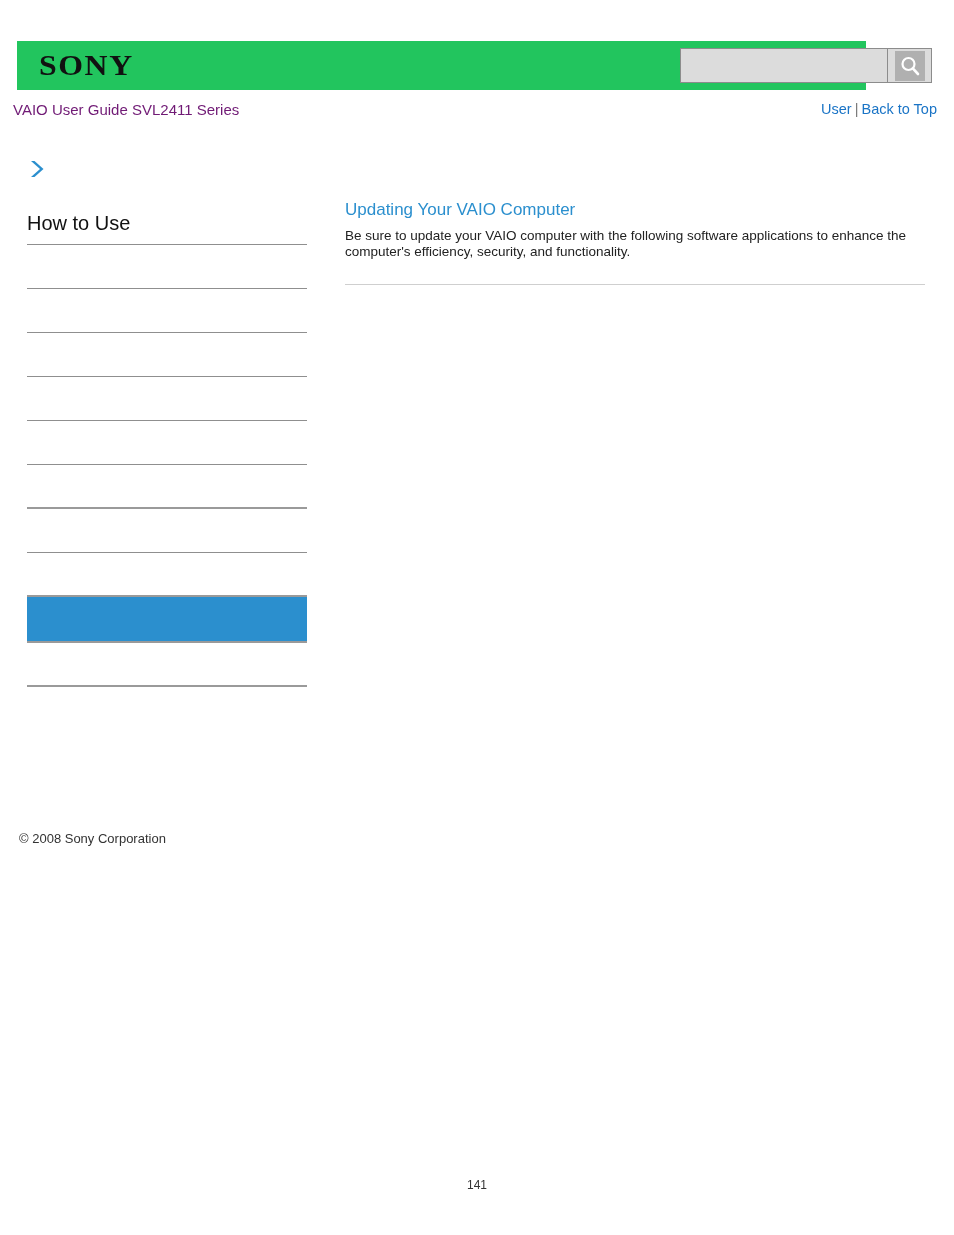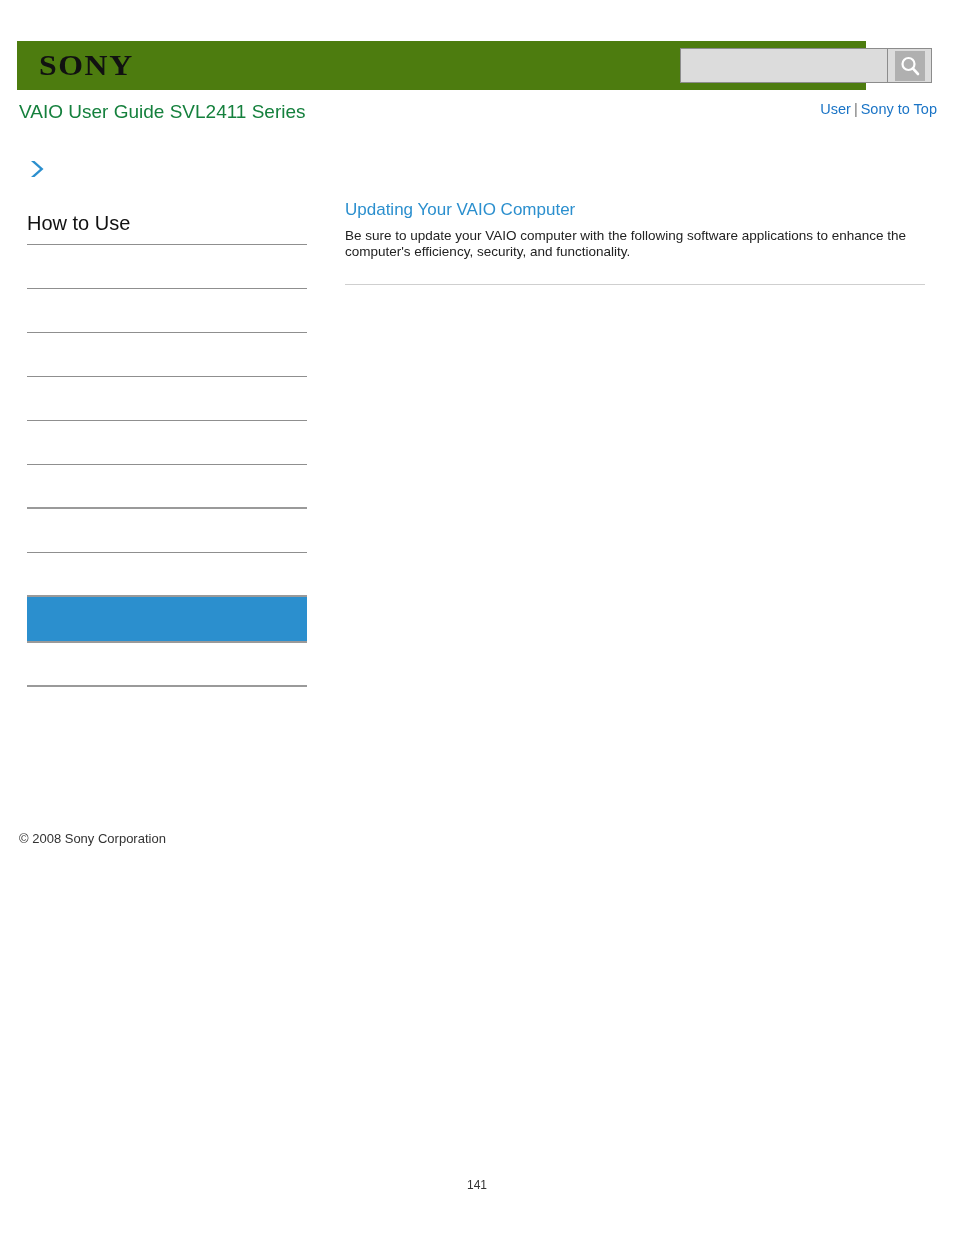--- a/index.html
+++ b/index.html
@@ -16,21 +16,21 @@
     overflow: hidden;
   }
 
   
   .header-bar {
     position: absolute;
     left: 17px;
     top: 41px;
     width: 849px;
     height: 49px;
-    background: #4d7c0f;
+    background: #22c55e;
   }
   .sony-logo {
     position: absolute;
     left: 22px;
     top: 6px;
     font-family: "Liberation Serif", serif;
     font-weight: bold;
     font-size: 30px;
     letter-spacing: 1.5px;
     color: #111111;
@@ -80,24 +80,24 @@
     height: 30px;
     background: #b0b0b0;
     display: flex;
     align-items: center;
     justify-content: center;
   }
 
   
   .guide-title {
     position: absolute;
-    left: 19px;
+    left: 13px;
     top: 101px;
-    font-size: 19px;
-    color: #15803d;
+    font-size: 15px;
+    color: #701a75;
     white-space: nowrap;
   }
   .nav-links {
     position: absolute;
     right: 17px;
     top: 101px;
     font-size: 14.5px;
     white-space: nowrap;
   }
   .nav-links a {
@@ -218,21 +218,21 @@
         </svg>
       </span>
     </button>
   </div>
 
 </div>
 
 <div class="guide-title">VAIO User Guide SVL2411 Series</div>
 
 <div class="nav-links">
-  <a href="#">User</a><span class="nav-sep">|</span><a href="#">Sony to Top</a>
+  <a href="#">User</a><span class="nav-sep">|</span><a href="#">Back to Top</a>
 </div>
 
 <div class="sidebar">
 
   <span class="chevron-icon">
     <svg width="20" height="22" viewBox="0 0 20 22" aria-hidden="true">
       <path d="M4 3 L13 11 L4 19 L7.5 19 L16.5 11 L7.5 3 Z" fill="#2b8fce"></path>
     </svg>
   </span>
 

